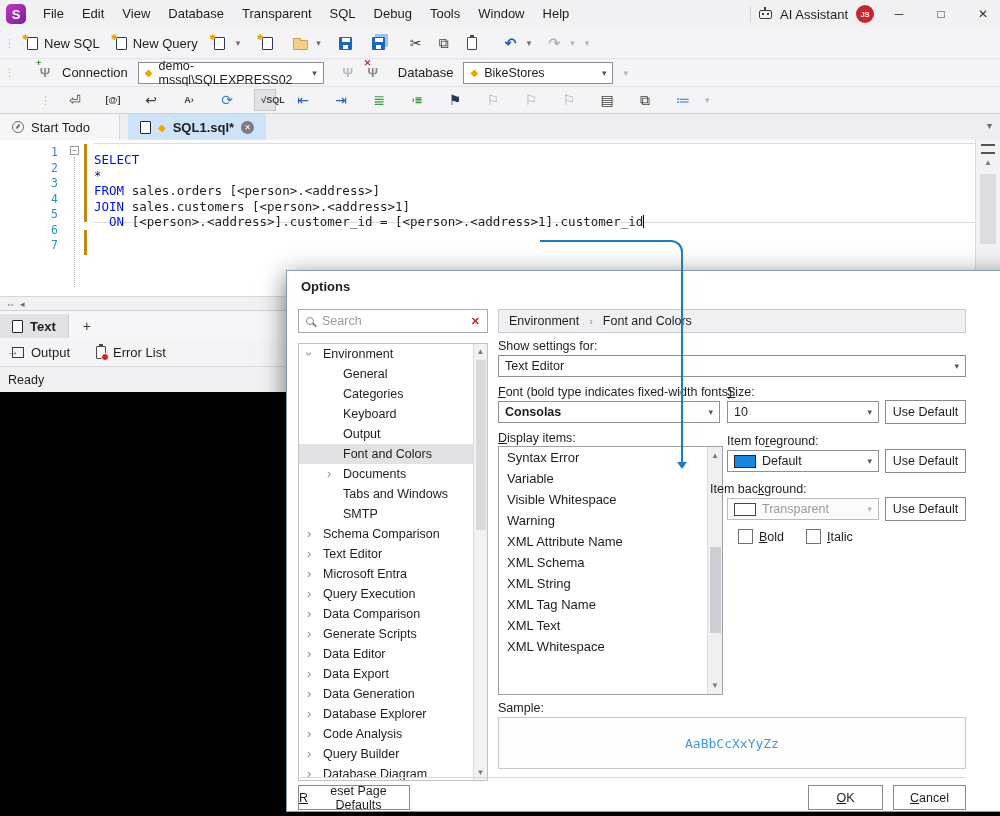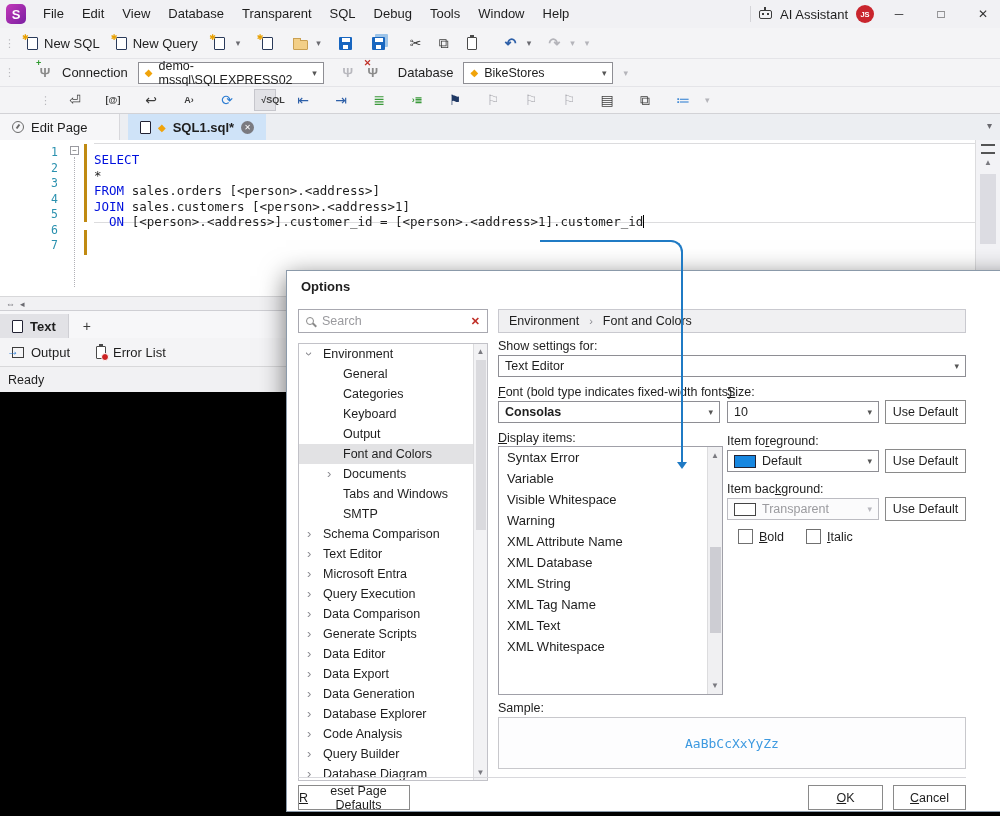--- a/index.html
+++ b/index.html
@@ -299,21 +299,21 @@
         <span class="tbi" style="color: rgb(60, 60, 60);">▤</span>
         <span class="tbi" style="color: rgb(60, 60, 60);">⧉</span>
         <span class="tbi" style="color: rgb(45, 125, 210);">≔</span>
       </div>
     <span class="dd dim" style="margin-left:8px">▾</span>
   </div>
 
   <div class="tabbar">
     <div class="tab start">
       <span class="icon-compass"></span>
-      <span>Edit Page</span>
+      <span>Start Todo</span>
     </div>
     <div class="tab active">
       <span class="doc-icon dark"></span>
       <span class="diamond">◆</span>
       <span style="font-weight:bold">SQL1.sql*</span>
       <span class="tab-close">✕</span>
     </div>
     <span class="tablist-dd">▾</span>
   </div>
 
@@ -529,41 +529,41 @@
     <div class="lbl" style="left:211px;top:160px"><u>D</u>isplay items:</div>
     <div class="lbl" style="left:440px;top:163px">Item fo<u>r</u>eground:</div>
 
     <div class="listbox">
       <div id="display-rows">
           <div class="list-row">Syntax Error</div>
           <div class="list-row">Variable</div>
           <div class="list-row">Visible Whitespace</div>
           <div class="list-row">Warning</div>
           <div class="list-row">XML Attribute Name</div>
-          <div class="list-row">XML Database</div>
+          <div class="list-row">XML Schema</div>
           <div class="list-row">XML String</div>
           <div class="list-row">XML Tag Name</div>
           <div class="list-row">XML Text</div>
           <div class="list-row">XML Whitespace</div>
         </div>
       <div class="list-sb">
         <span class="sb-arrow" style="top:4px;width:14px">▲</span>
         <div class="list-thumb"></div>
         <span class="sb-arrow" style="bottom:4px;top:auto;width:14px">▼</span>
       </div>
     </div>
 
     <div class="combo" style="left:440px;top:179px;width:152px">
       <span class="swatch blue"></span>
       <span>Default</span>
       <span class="arr">▾</span>
     </div>
     <button class="btn abs" style="left:598px;top:178px;width:81px;height:24px">Use Default</button>
 
-    <div class="lbl" style="left:440px;top:211px">Item bac<u>k</u>ground:</div>
+    <div class="lbl" style="left:423px;top:211px">Item bac<u>k</u>ground:</div>
     <div class="combo disabled" style="left:440px;top:227px;width:152px">
       <span class="swatch transparent"></span>
       <span>Transparent</span>
       <span class="arr">▾</span>
     </div>
     <button class="btn abs" style="left:598px;top:226px;width:81px;height:24px">Use Default</button>
 
     <div class="checkbox" style="left:451px;top:258px"></div>
     <div class="lbl" style="left:472px;top:259px"><u>B</u>old</div>
     <div class="checkbox" style="left:519px;top:258px"></div>

